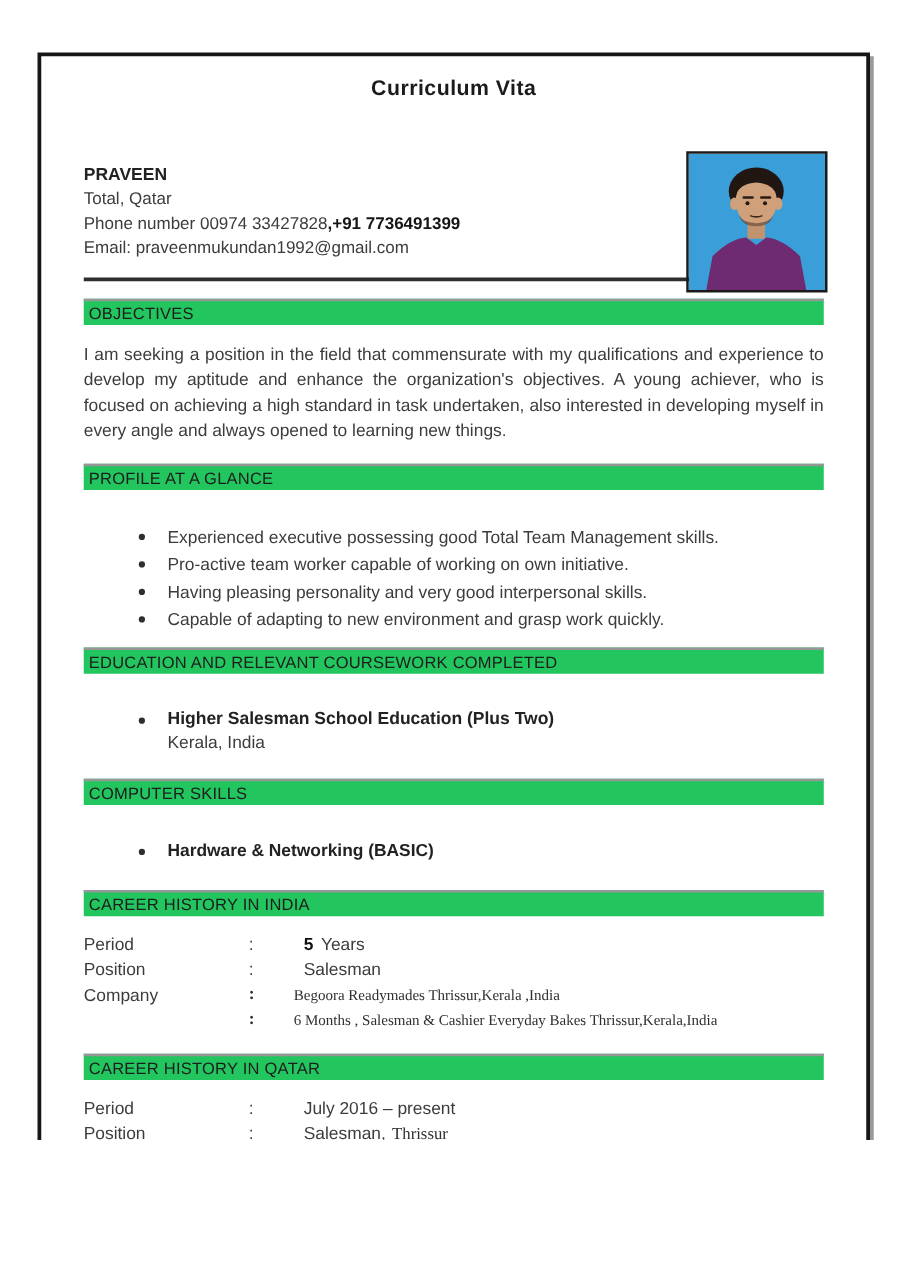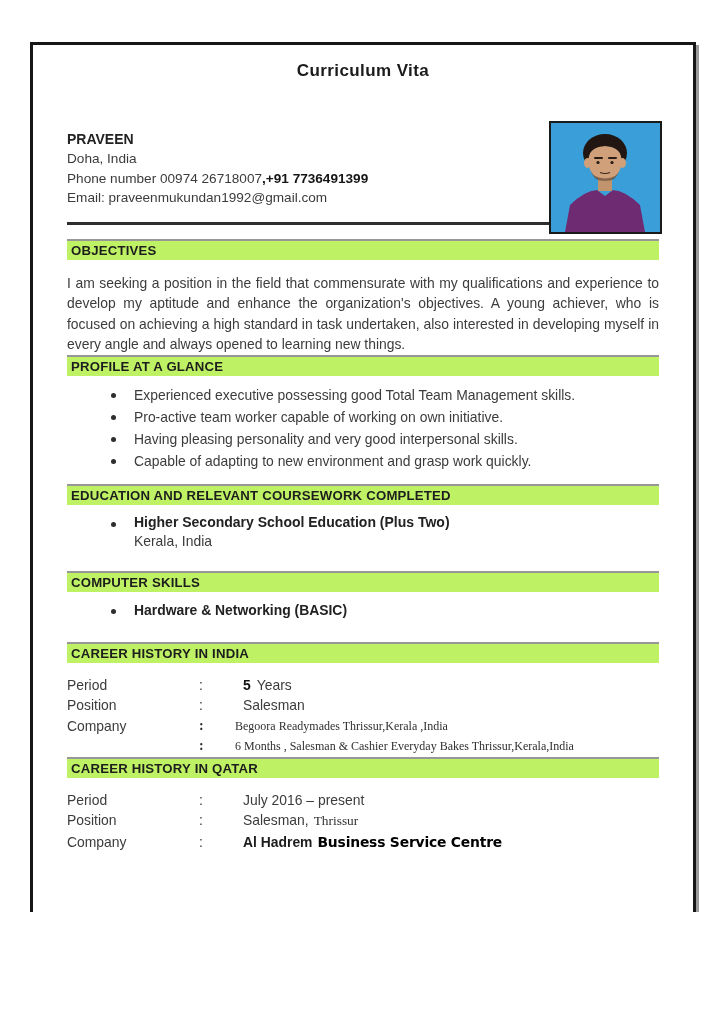--- a/index.html
+++ b/index.html
@@ -15,28 +15,28 @@
   .contact .name { font-size:14px; font-weight:bold; color:#222; line-height:20px;margin-top:48px; }
   .contact .line { font-size:13.6px; color:#3c3c3c; line-height:19.5px; }
   .contact .b { font-weight:bold; color:#151515; }
   .photo {
     position:absolute; right:-3px; top:-8px; width:113px; height:113px;
     border:2px solid #1a1a1a; overflow:hidden;
   }
   .photo svg { display:block; }
   .rule { height:3px; background:#2e2e2e; margin-top:14px; }
   .secbar {
-    background:#bef264; border-top:2px solid #979797; height:21px;
-    font-size:13.2px; font-weight:bold; color:#1d1d1d; letter-spacing:.2px;
+    background:#22c55e; border-top:2px solid #979797; height:21px;
+    font-size:13.2px; font-weight:normal; color:#1d1d1d; letter-spacing:.2px;
     padding:2px 0 0 4px;
   }
-  .mt14{margin-top:14px;} .mt16{} .mt12{margin-top:12px;}
+  .mt14{margin-top:14px;} .mt16{margin-top:16px;} .mt12{margin-top:12px;}
   .mt19{margin-top:19px;} .mt21{margin-top:21px;}
   .para { font-size:13.9px; color:#3c3c3c; line-height:20.5px; text-align:justify; margin-top:13px; }
-  ul.bullets { list-style:none; margin:8px 0 0 42px; }
+  ul.bullets { list-style:none; margin:26px 0 0 42px; }
   ul.bullets li { position:relative; padding-left:25px; font-size:13.9px; color:#3c3c3c; line-height:22px; }
   ul.bullets li::before {
     content:""; position:absolute; left:2px; top:9px; width:5px; height:5px;
     border-radius:50%; background:#2e2e2e;
   }
   ul.bullets.boldlist li { font-weight:bold; color:#222; line-height:21px; }
   ul.bullets.edu li { line-height:19.5px; }
   ul.bullets.edu .etitle { font-weight:bold; color:#222; font-size:14px; }
   ul.bullets.edu .esub { display:block; color:#3c3c3c; }
   .rows { margin-top:12px; }
@@ -60,22 +60,22 @@
 <body>
 
 <div class="canvas">
   <div class="page">
     <div class="content">
 
       <div class="title">Curriculum Vita</div>
 
       <div class="contact">
         <div class="name">PRAVEEN</div>
-        <div class="line">Doha, India</div>
-        <div class="line"><span>Phone number 00974 26718007</span><span class="b">,+91 7736491399</span></div>
+        <div class="line">Total, Qatar</div>
+        <div class="line"><span>Phone number 00974 33427828</span><span class="b">,+91 7736491399</span></div>
         <div class="line">Email: praveenmukundan1992@gmail.com</div>
 
         <div class="photo">
           <svg width="109" height="109" viewBox="0 0 109 109">
             <rect x="0" y="0" width="109" height="109" fill="#3a9fd8"></rect>
             <ellipse cx="54" cy="30" rx="22" ry="19" fill="#211612"></ellipse>
             <rect x="47" y="52" width="14" height="16" fill="#c2946e"></rect>
             <path d="M14,109 L19,82 Q33,68 46,67 L54,73 L62,67 Q75,68 89,82 L94,109 Z" fill="#6f2b72"></path>
             <ellipse cx="36.5" cy="40" rx="3.5" ry="5" fill="#cfa07a"></ellipse>
             <ellipse cx="71.5" cy="40" rx="3.5" ry="5" fill="#cfa07a"></ellipse>
@@ -100,21 +100,21 @@
       <ul class="bullets">
         <li>Experienced executive possessing good Total Team Management skills.</li>
         <li>Pro-active team worker capable of working on own initiative.</li>
         <li>Having pleasing personality and very good interpersonal skills.</li>
         <li>Capable of adapting to new environment and grasp work quickly.</li>
       </ul>
 
       <div class="secbar mt12"><span>EDUCATION AND RELEVANT COURSEWORK COMPLETED</span></div>
       <ul class="bullets edu">
         <li>
-          <span class="etitle">Higher Secondary School Education (Plus Two)</span>
+          <span class="etitle">Higher Salesman School Education (Plus Two)</span>
           <span class="esub">Kerala, India</span>
         </li>
       </ul>
 
       <div class="secbar mt19"><span>COMPUTER SKILLS</span></div>
       <ul class="bullets boldlist">
         <li>Hardware &amp; Networking (BASIC)</li>
       </ul>
 
       <div class="secbar mt21"><span>CAREER HISTORY IN INDIA</span></div>

